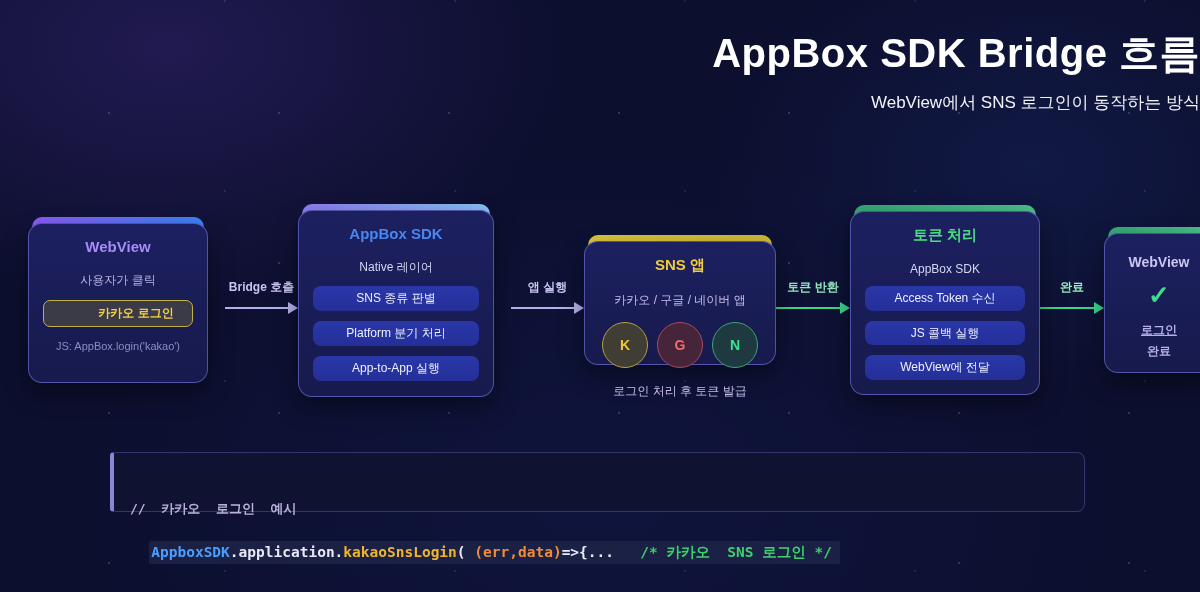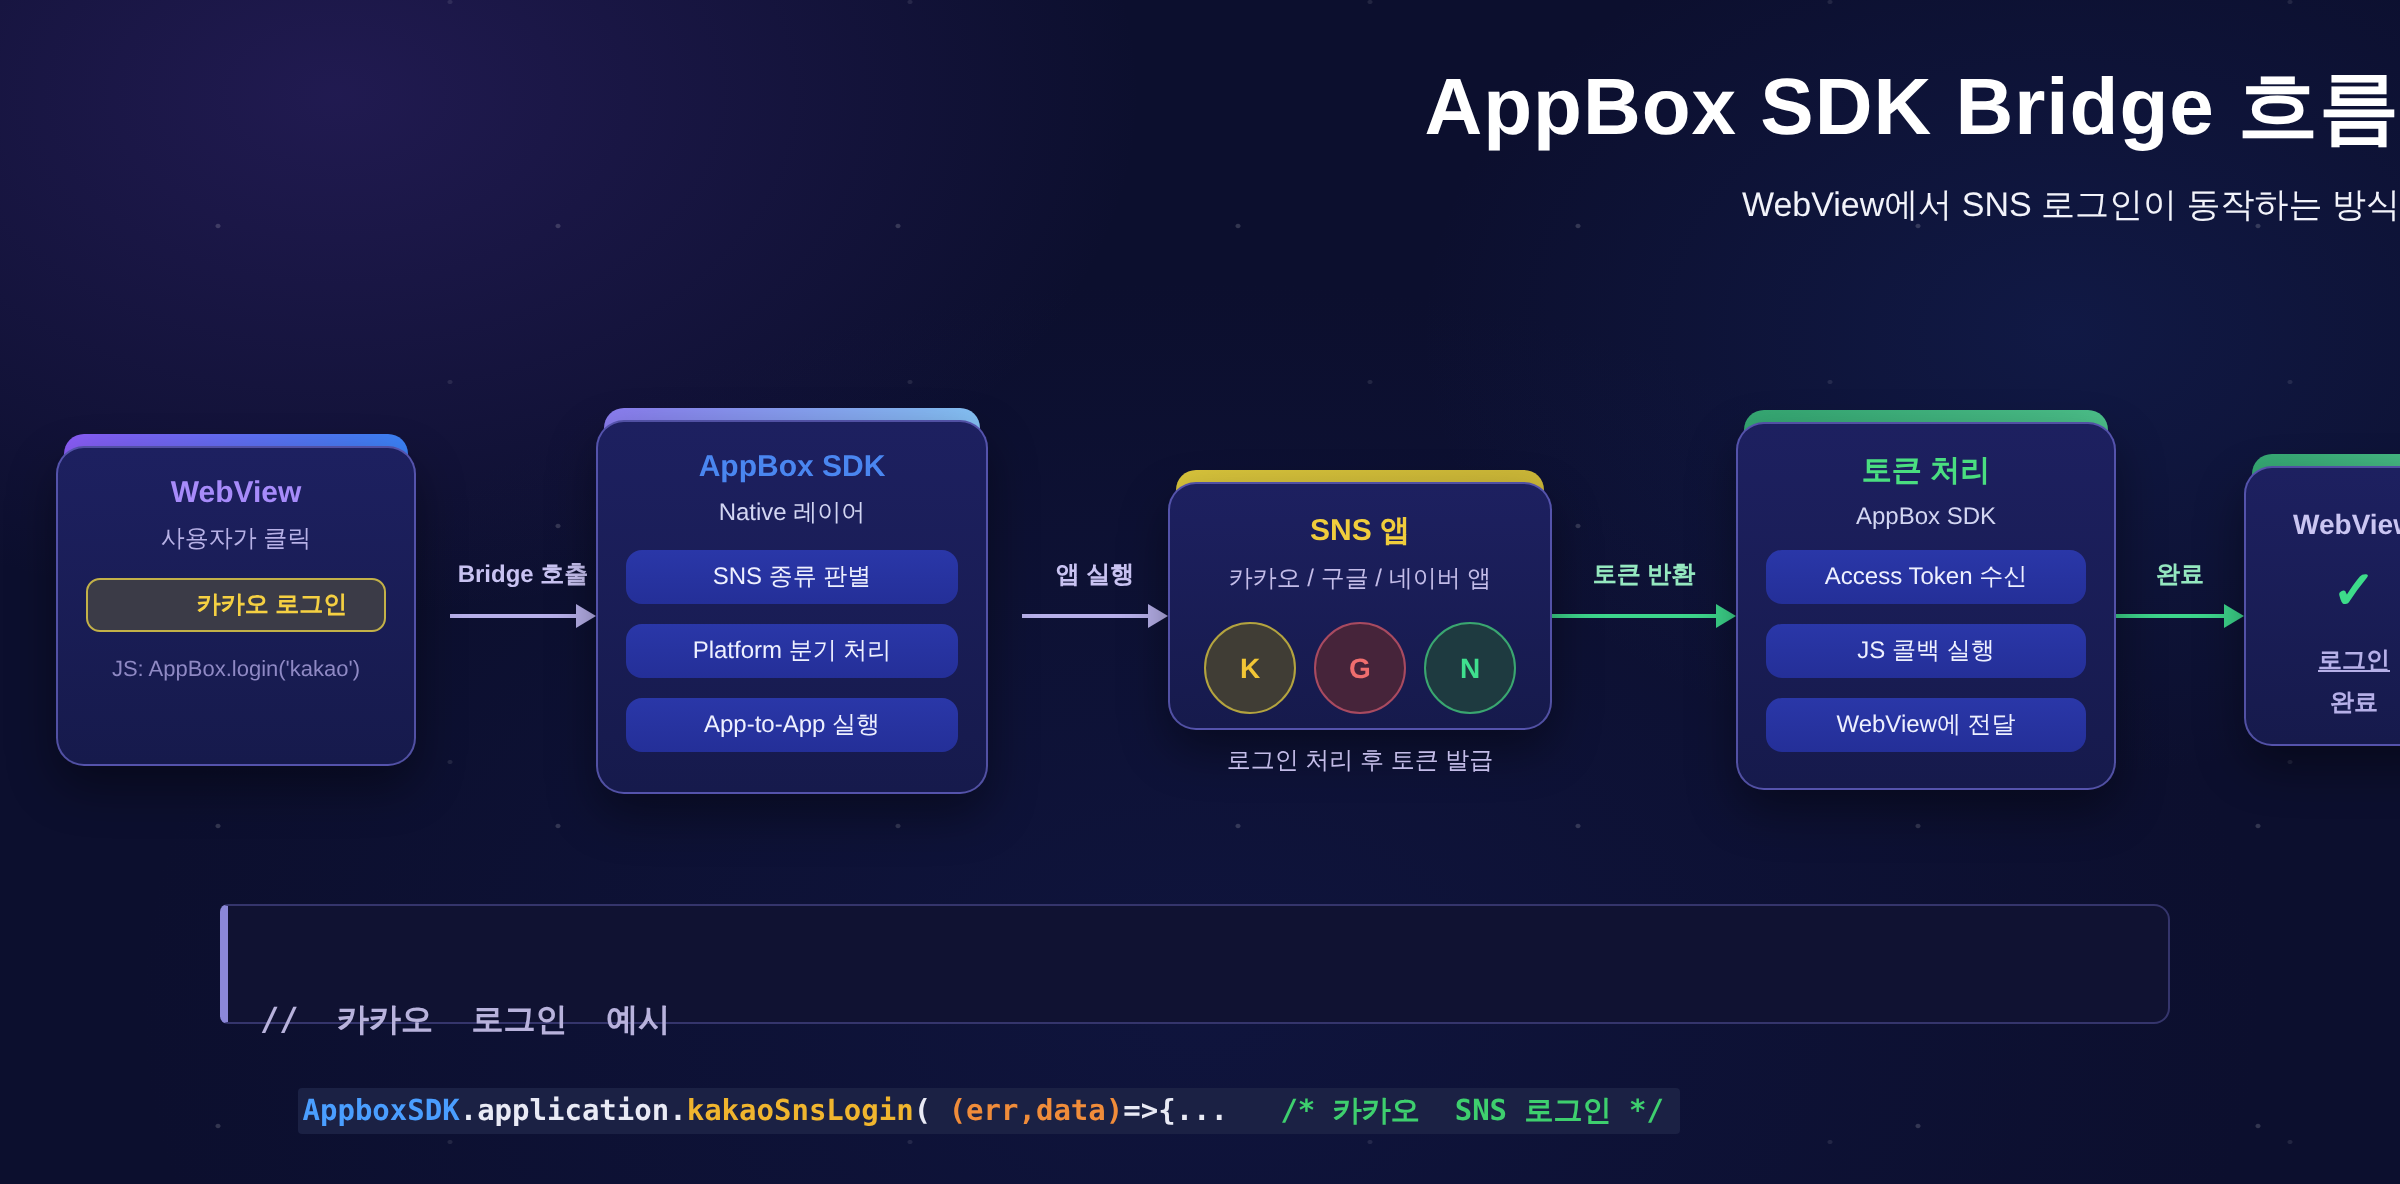--- a/index.html
+++ b/index.html
@@ -46,21 +46,21 @@
   .card {
     position:relative; z-index:1; height:100%;
     background:linear-gradient(180deg,#1d2060 0%, #161a4c 100%);
     border:1px solid rgba(132,126,235,0.55);
     border-radius:14px;
     box-shadow:0 10px 24px rgba(0,0,0,0.40);
     display:flex; flex-direction:column; align-items:center;
     padding:14px 14px;
   }
   .box-title { font-size:15px; font-weight:bold; }
-  .box-sub { font-size:12px; margin-top:6px; }
+  .box-sub { font-size:12px; margin-top:17px; }
 
   
   .n1 { width:180px; height:160px; }
   .n1 .box-title { color:#a78bfa; }
   .n1 .box-sub { color:#b7b1e6; }
   .diagram-btn {
     width:100%; height:27px; border-radius:7px; margin-top:11px;
     display:flex; align-items:center; justify-content:center;
     font-size:12px; font-weight:bold;
   }
@@ -101,21 +101,21 @@
   .n5 .box-title { color:#cac5f2; font-size:14px; margin-top:6px; }
   .check { color:#3ddc8a; font-size:26px; font-weight:bold; margin-top:12px; line-height:1; }
   .n5 .cap-line1 { font-size:12px; font-weight:bold; color:#b6b0e8; margin-top:14px; text-decoration:underline; }
   .n5 .cap-line2 { font-size:12px; font-weight:bold; color:#b6b0e8; margin-top:4px; }
 
   
   .arrow {
     flex:0 0 auto; display:flex; flex-direction:column; align-items:center;
     position:relative; top:-7px;
   }
-  .a1,.a2 { width:73px;margin-left:17px; } .a3 { width:92px;text-align:right; } .a4 { width:64px; }
+  .a1,.a2 { width:73px;margin-left:17px; } .a3 { width:74px;text-align:right; } .a4 { width:64px; }
   .arrow-label { font-size:12px; font-weight:bold; margin-bottom:6px; white-space:nowrap; }
   .a1 .arrow-label, .a2 .arrow-label { color:#c9c3f2; }
   .a3 .arrow-label, .a4 .arrow-label { color:#95e8c0; }
   .arrow-track { display:flex; align-items:center; width:100%; }
   .arrow-shaft { flex:1; height:2px; }
   .arrow-head { width:0; height:0; border-top:6px solid transparent; border-bottom:6px solid transparent; }
   .a1 .arrow-shaft,.a2 .arrow-shaft { background:#b7b0ea; }
   .a1 .arrow-head,.a2 .arrow-head { border-left:10px solid #b7b0ea; }
   .a3 .arrow-shaft,.a4 .arrow-shaft { background:#3dd68c; }
   .a3 .arrow-head,.a4 .arrow-head { border-left:10px solid #3dd68c; }
@@ -124,21 +124,21 @@
   .code-block {
     position:absolute; left:110px; top:452px; width:975px; height:60px;
     background:#101232;
     border:1px solid #35356c;
     border-left:4px solid #8b87d8;
     border-radius:4px 8px 8px 4px;
     padding:9px 16px 0 16px;
     font-family:"DejaVu Sans Mono", monospace;
     white-space:pre;
   }
-  .code-comment { font-size:16px; font-weight:bold; color:#b8b2dc; }
+  .code-comment { font-size:13px; font-weight:bold; color:#b8b2dc; }
   .code-line { display:inline-block; margin-top:4px; font-size:14.5px; font-weight:bold;
     background:#1b2144; padding:2px 8px 2px 2px; border-radius:2px; }
   .tk-obj { color:#4a9eff; }
   .tk-plain { color:#e9eaf5; }
   .tk-fn { color:#f0b52e; }
   .tk-arg { color:#f08c3a; }
   .tk-comment { color:#3ecf6e; }
 </style>
 </head>
 <body>

